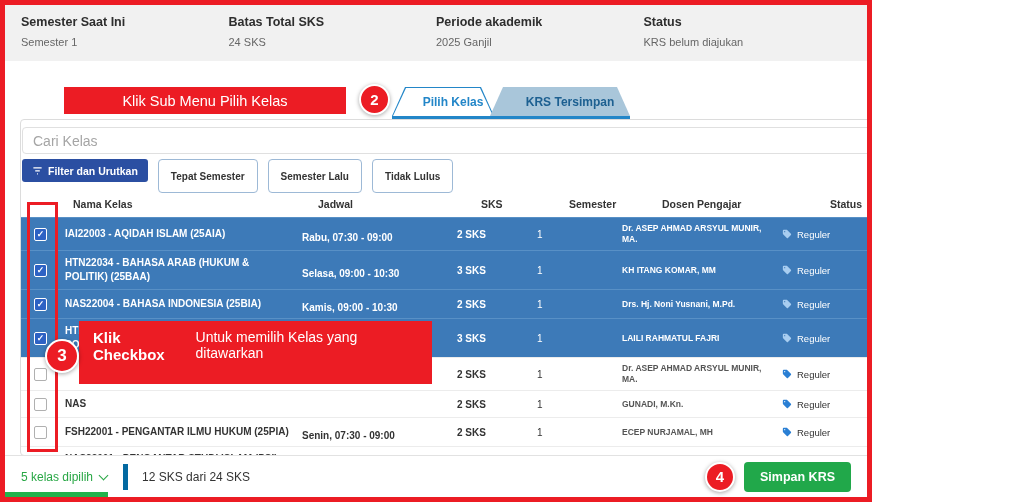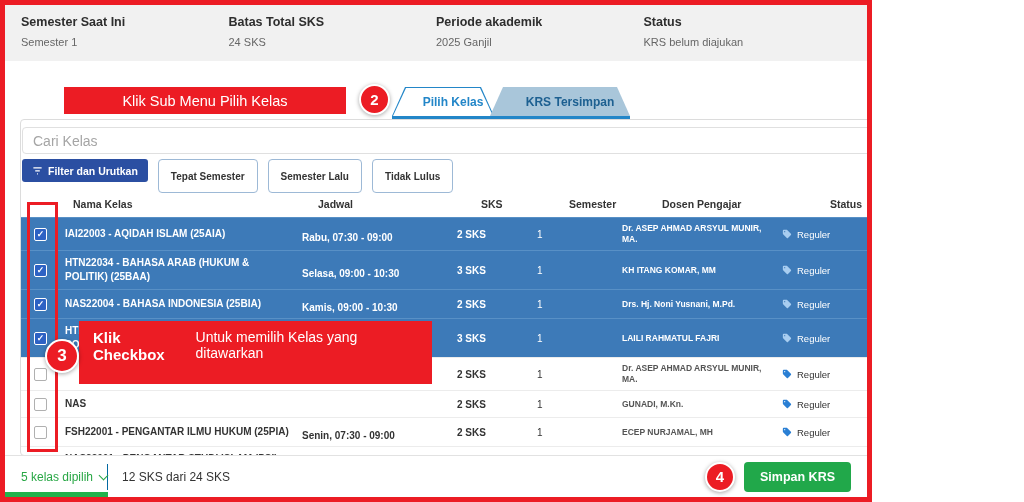--- a/index.html
+++ b/index.html
@@ -81,21 +81,21 @@
     display:flex;align-items:center;justify-content:center;cursor:pointer;}
   .cb.checked{background:#2d62c4;border-color:#fff;}
   .cb.checked::after{content:"✓";color:#fff;font-size:9px;font-weight:bold;line-height:1;}
 
   
   .footer{position:absolute;left:5px;right:5px;bottom:5px;height:42px;border-top:1px solid #e2e2e2;background:#fff;
     display:flex;align-items:center;padding:0 16px;z-index:10;}
   .sel-info{color:var(--green);font-size:12px;display:flex;align-items:center;gap:7px;cursor:pointer;}
   .chev{width:7px;height:7px;border-right:1.5px solid var(--green);border-bottom:1.5px solid var(--green);
     transform:rotate(45deg);margin-top:-3px;}
-  .sks-info{padding:6px 14px;border-left:1px solid #0369a1;font-size:12px;color:#333;}
+  .sks-info{margin-left:16px;padding:6px 14px;border-left:5px solid #0369a1;font-size:12px;color:#333;}
   .footer-right{margin-left:auto;display:flex;align-items:center;gap:9px;}
   .btn-save{height:30px;background:#21a84a;color:#fff;font-weight:bold;font-size:12.5px;border-radius:4px;
     padding:0 16px;display:flex;align-items:center;cursor:pointer;}
   .progress{position:absolute;left:5px;bottom:4px;width:103px;height:6px;background:#21b24b;z-index:25;}
 </style>
 </head>
 <body>
 
 <div class="frame">
 

